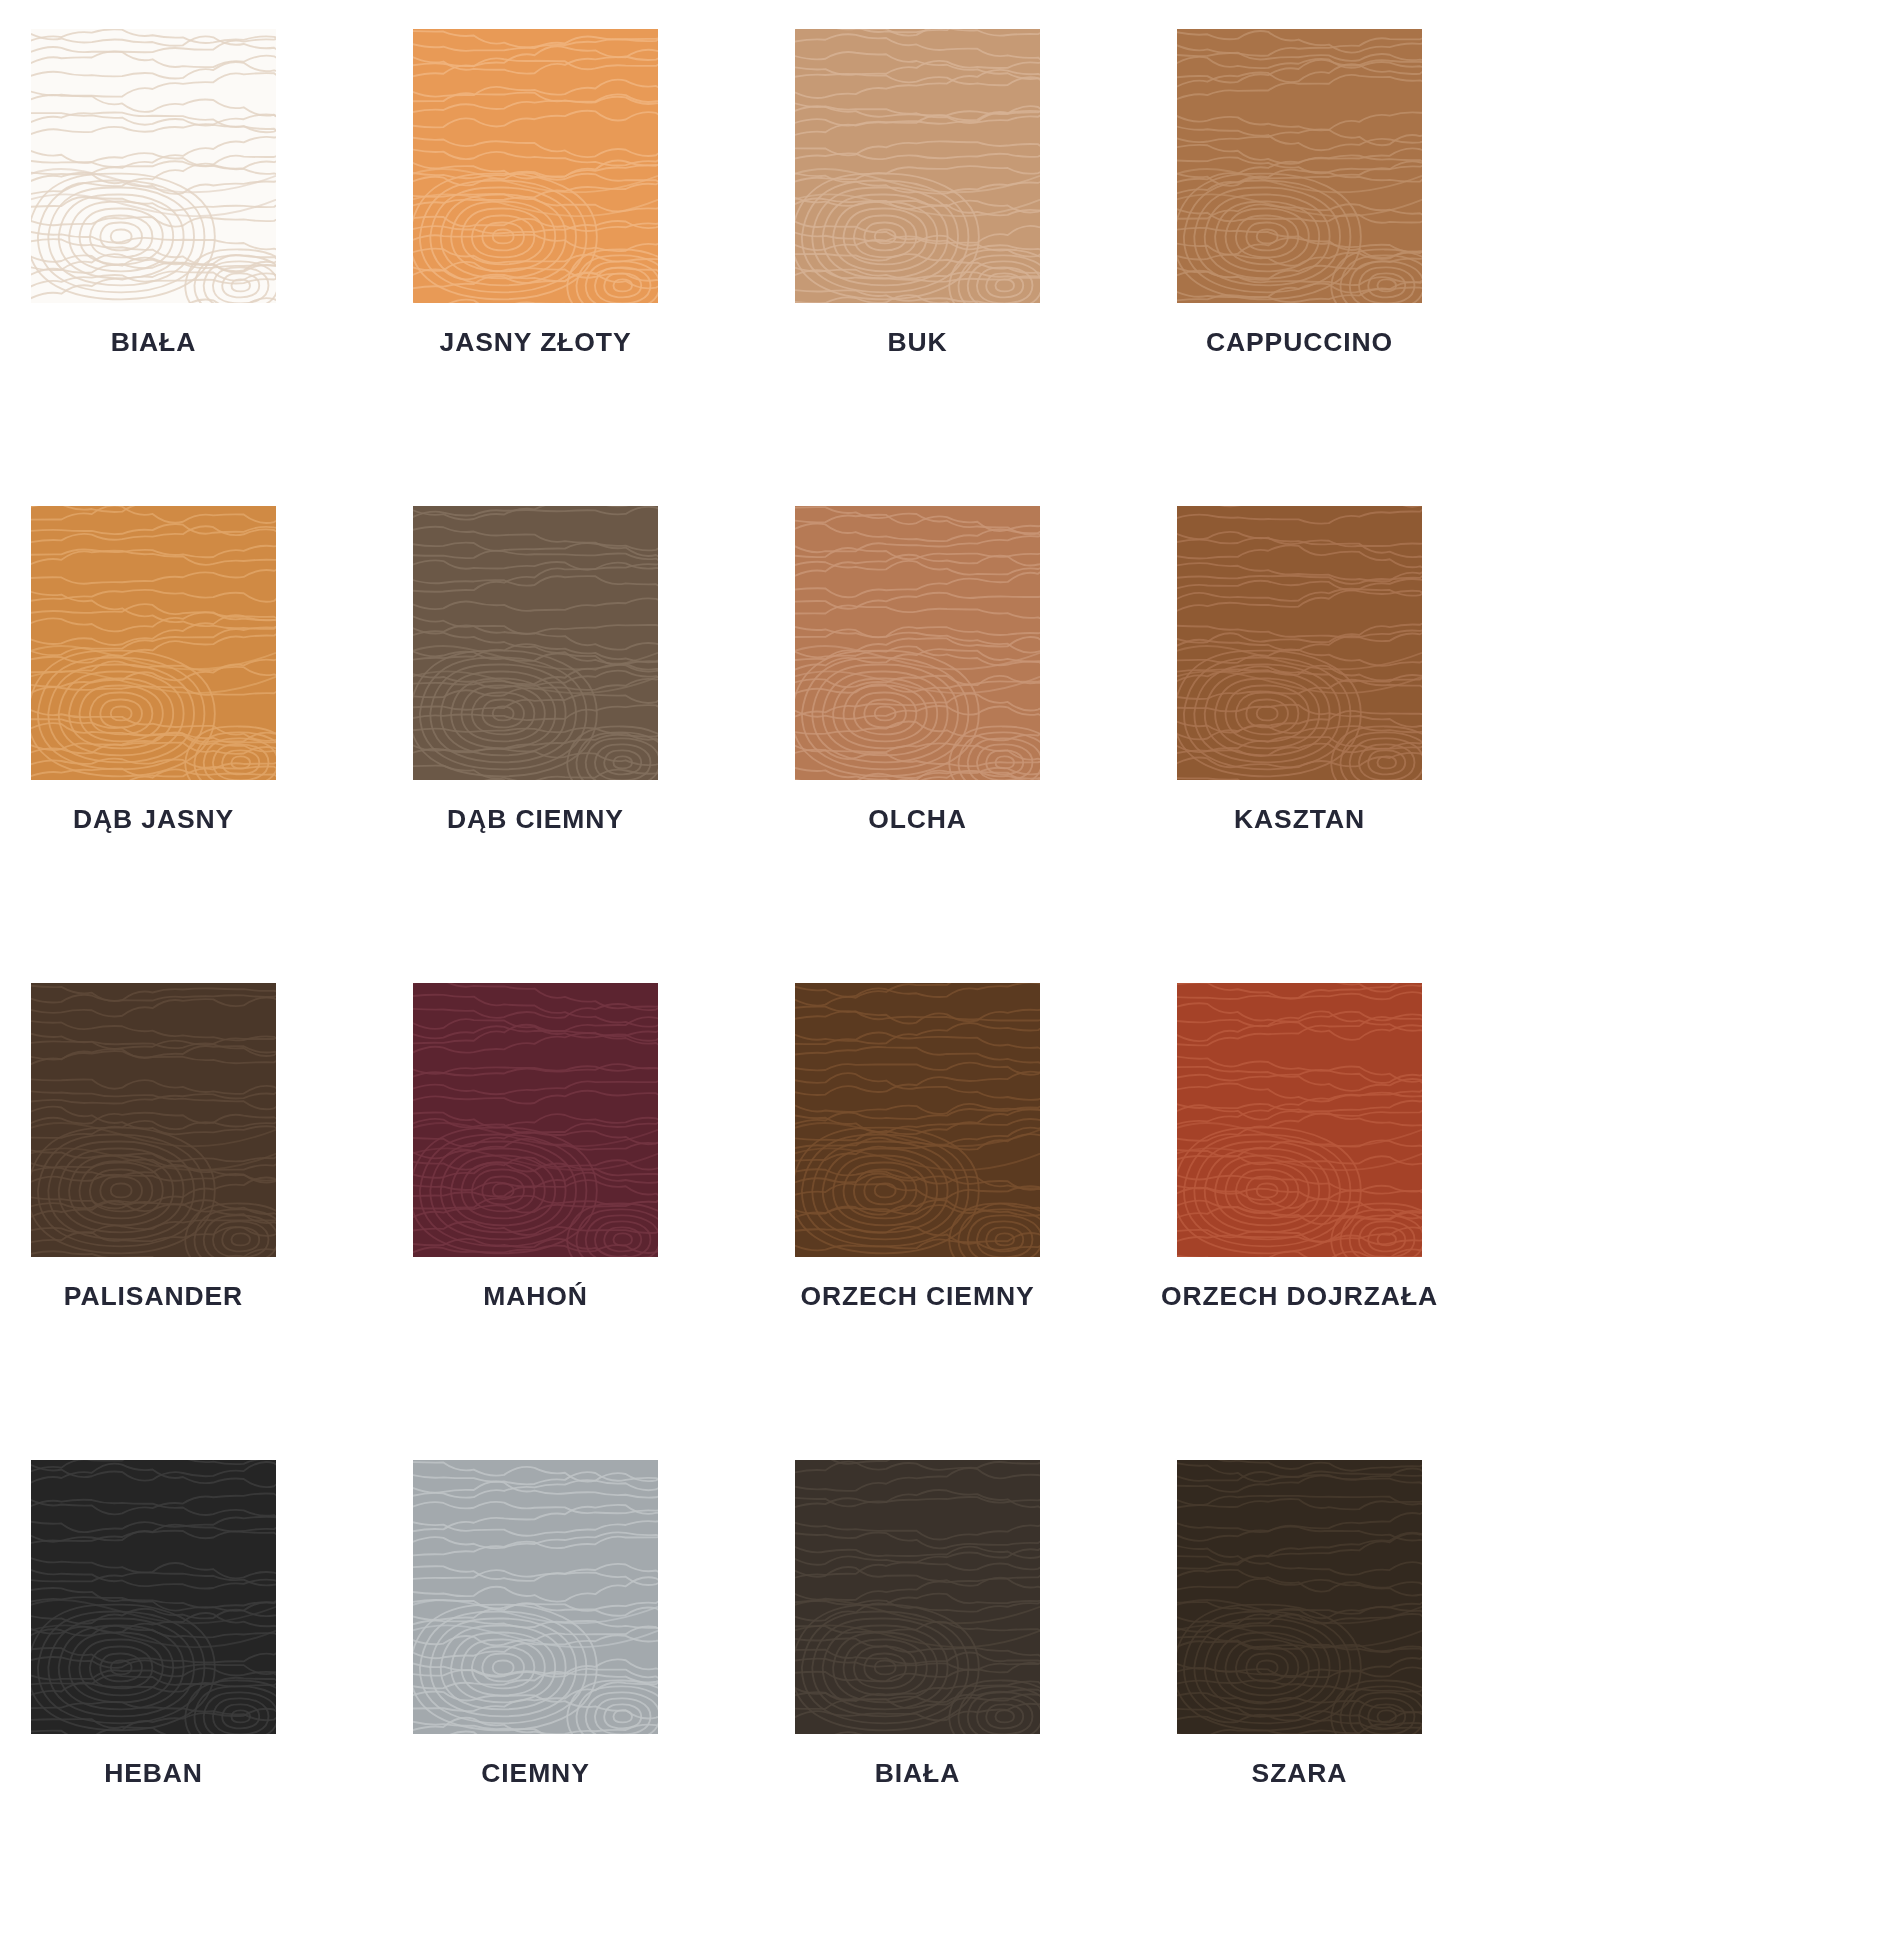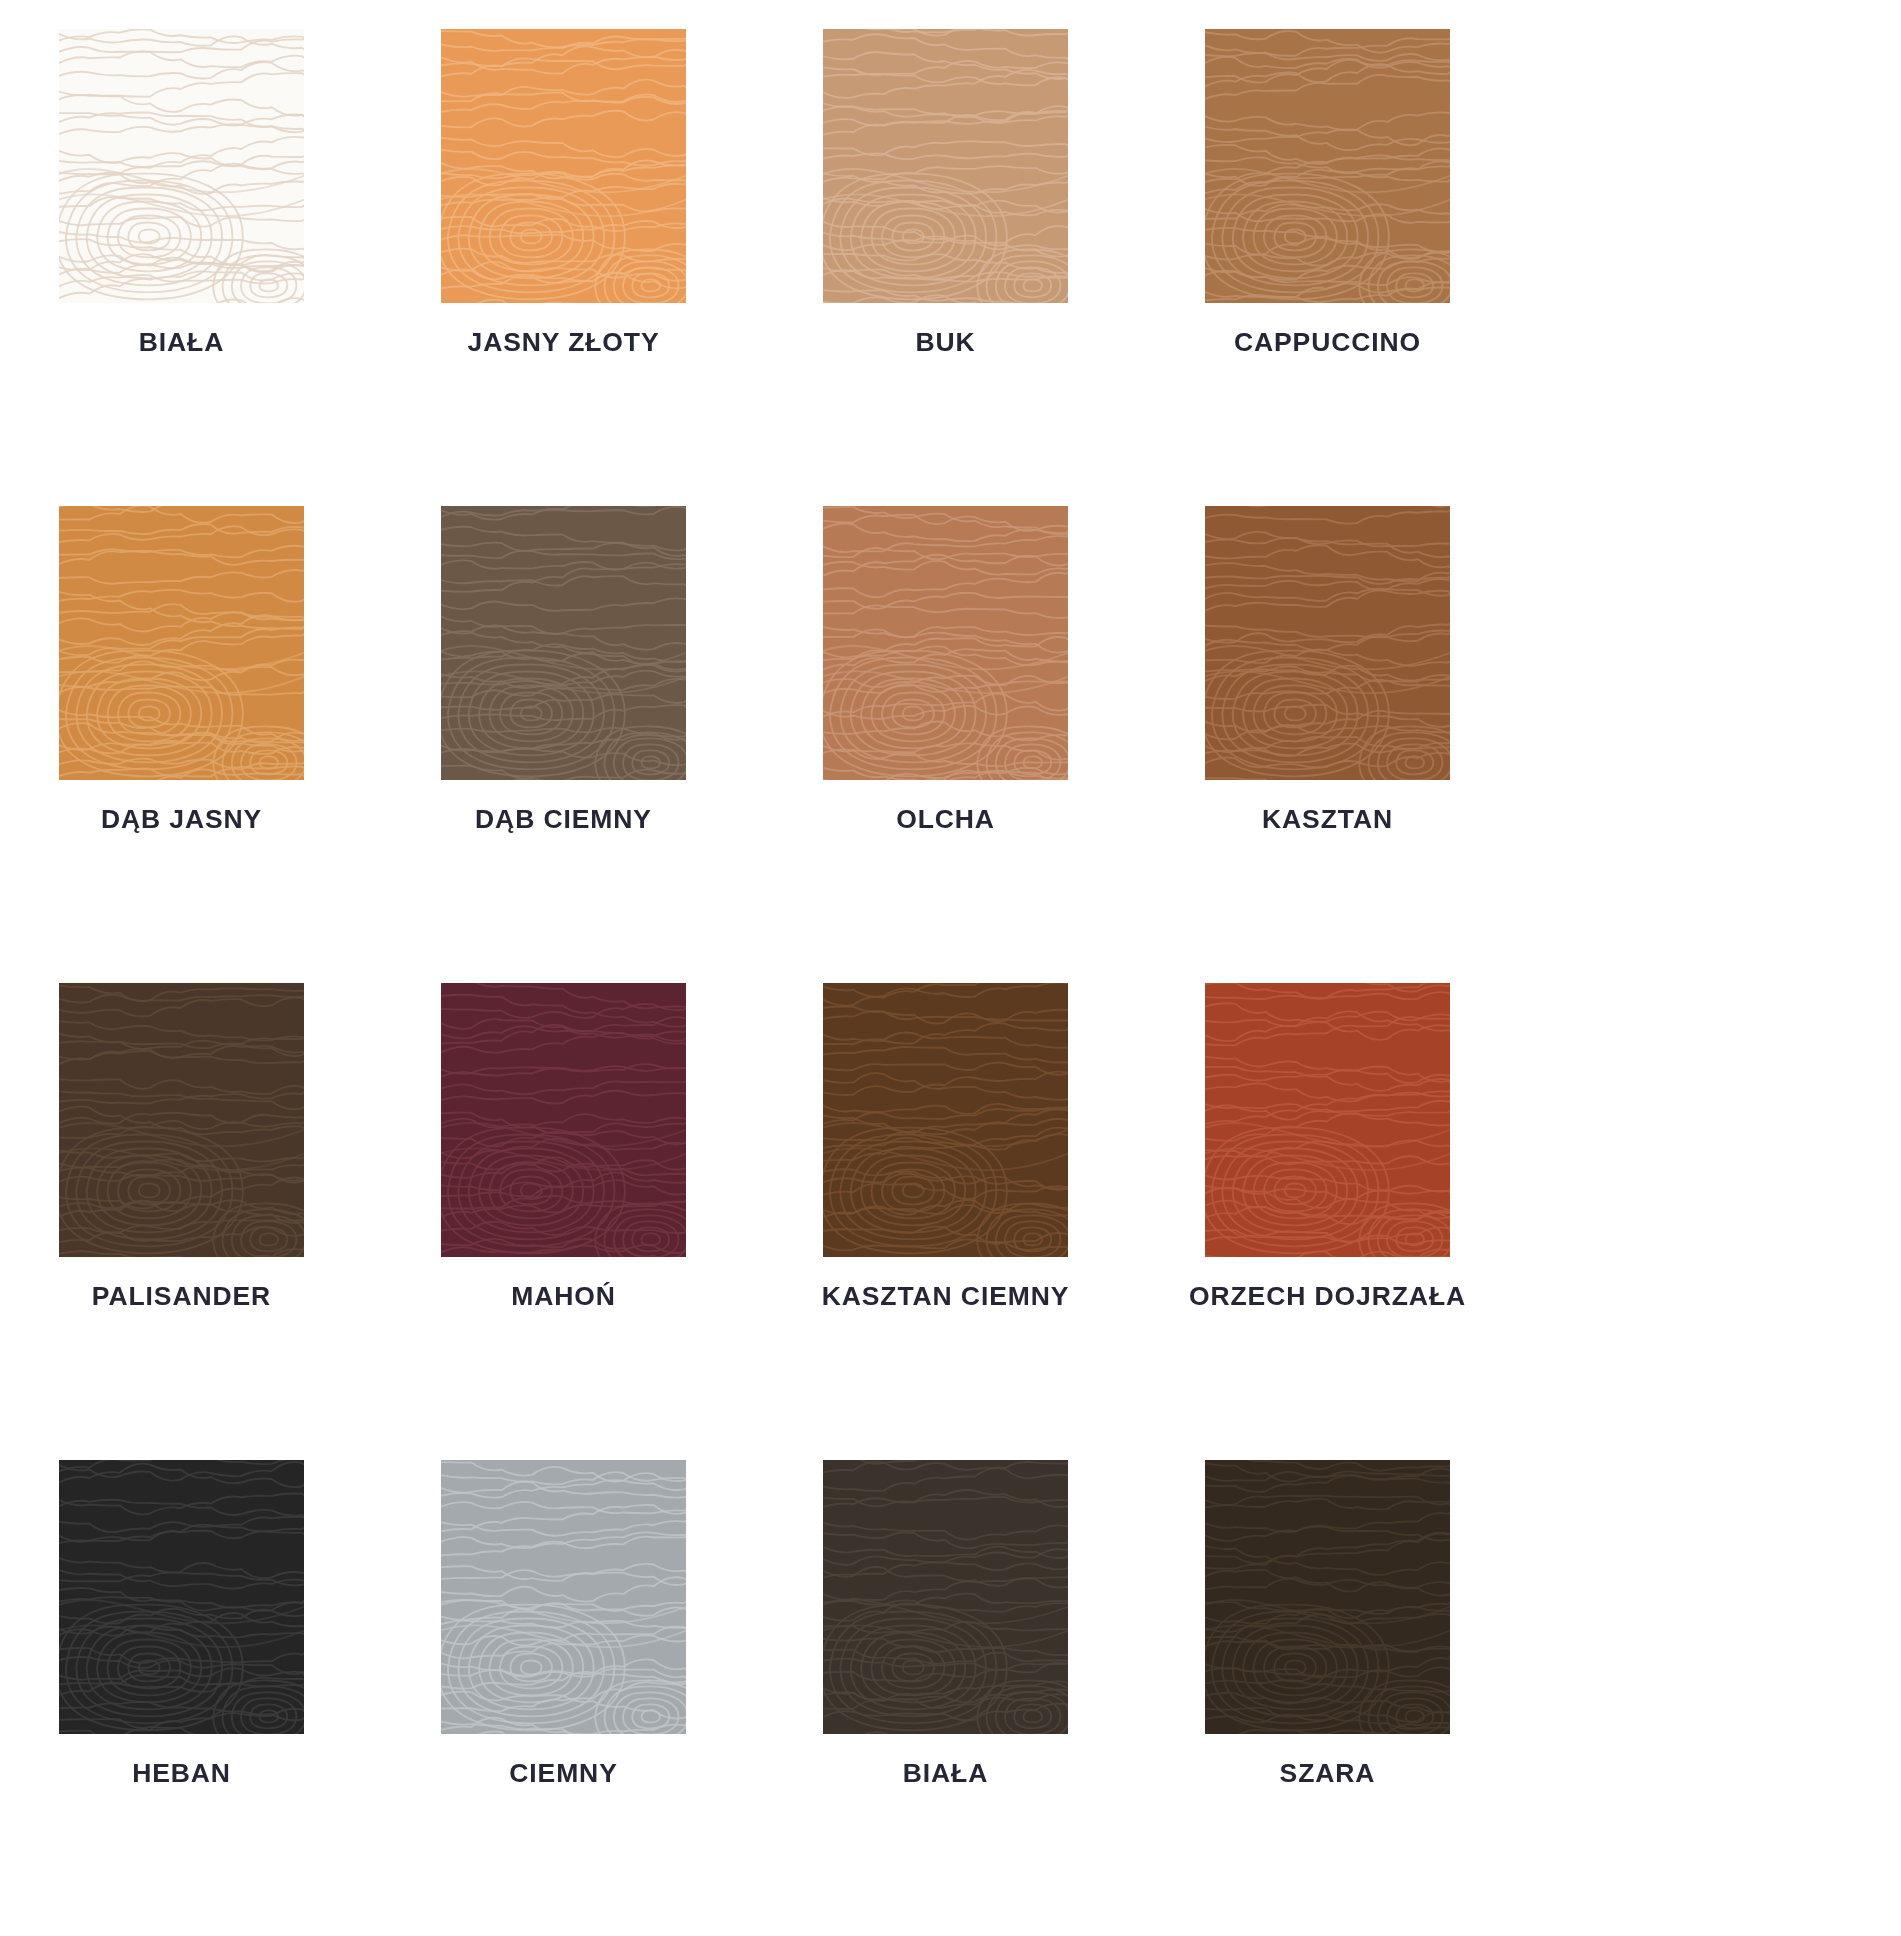--- a/index.html
+++ b/index.html
@@ -13,21 +13,21 @@
     font-family: "Liberation Sans", sans-serif;
     overflow: hidden;
   }
 
   #palette-grid {
     display: grid;
     grid-template-columns: repeat(4, 245px);
     grid-template-rows: repeat(4, 1fr);
     column-gap: 137px;
     row-gap: 0px;
-    padding: 29px 0 0 59px;
+    padding: 29px 0 0 31px;
     box-sizing: border-box;
     width: 1539px;
     height: 1937px;
   }
 
   .swatch-cell {
     display: flex;
     flex-direction: column;
     align-items: center;
     width: 245px;
@@ -606,21 +606,21 @@
           <path d="M 204.56 262 C 205.3152 255.574 211.168 255.88 214 255.88 C 217.3984 255.88 223.44 257.104 223.44 262 C 223.44 267.1408 217.2096 268.12 214 268.12 C 210.7904 268.12 204.56 267.508 204.56 262 Z" fill="none" stroke="#784F2E" stroke-width="1.9" opacity="0.85"></path>
           <path d="M 195.12 262 C 196.6304 249.148 208.336 249.76 214 249.76 C 220.7968 249.76 232.88 252.208 232.88 262 C 232.88 272.2816 220.4192 274.24 214 274.24 C 207.5808 274.24 195.12 273.016 195.12 262 Z" fill="none" stroke="#784F2E" stroke-width="1.9" opacity="0.85"></path>
           <path d="M 185.68 262 C 187.9456 242.722 205.504 243.64 214 243.64 C 224.1952 243.64 242.32 247.312 242.32 262 C 242.32 277.4224 223.6288 280.36 214 280.36 C 204.3712 280.36 185.68 278.524 185.68 262 Z" fill="none" stroke="#784F2E" stroke-width="1.9" opacity="0.85"></path>
           <path d="M 176.24 262 C 179.26080000000002 236.296 202.672 237.52 214 237.52 C 227.5936 237.52 251.76 242.416 251.76 262 C 251.76 282.5632 226.8384 286.48 214 286.48 C 201.1616 286.48 176.24 284.032 176.24 262 Z" fill="none" stroke="#784F2E" stroke-width="1.9" opacity="0.85"></path>
           <path d="M 166.8 262 C 170.576 229.87 199.84 231.4 214 231.4 C 230.992 231.4 261.2 237.51999999999998 261.2 262 C 261.2 287.704 230.048 292.6 214 292.6 C 197.952 292.6 166.8 289.54 166.8 262 Z" fill="none" stroke="#784F2E" stroke-width="1.9" opacity="0.85"></path>
           <path d="M 157.36 262 C 161.8912 223.44400000000002 197.008 225.28 214 225.28 C 234.3904 225.28 270.64 232.624 270.64 262 C 270.64 292.8448 233.2576 298.72 214 298.72 C 194.7424 298.72 157.36 295.048 157.36 262 Z" fill="none" stroke="#784F2E" stroke-width="1.9" opacity="0.85"></path>
           <path d="M -6 150 C 70 120 120 200 250 150" fill="none" stroke="#784F2E" stroke-width="1.9" opacity="0.7"></path>
           <path d="M -6 176 C 80 146 130 226 256 172" fill="none" stroke="#784F2E" stroke-width="1.9" opacity="0.7"></path>
         </svg>
       </div>
-      <div class="swatch-label">KASZTAN CIEMNY</div>
+      <div class="swatch-label">ORZECH CIEMNY</div>
     </div>
     <div class="swatch-cell">
       <div class="swatch-chip" style="background: rgb(165, 66, 40);">
         <svg viewBox="0 0 250 280" preserveAspectRatio="none">
           <path d="M -6 -10.0 Q 15.0 -12.2 31.0 -11.5 Q 46.0 -6.8 62.0 -8.4 Q 77.0 -2.0 93.0 -4.1 Q 108.0 -15.2 124.0 -11.5 Q 139.0 -0.0 155.0 -3.9 Q 170.0 3.3 186.0 0.9 Q 201.0 11.5 217.0 8.0 Q 232.0 0.6 248.0 3.1 Q 263.0 -2.4 279.0 -0.6" fill="none" stroke="#B8583C" stroke-width="1.9" stroke-linecap="round" opacity="0.85"></path>
           <path d="M -6 2.0 Q 15.0 -1.3 31.0 -0.2 Q 46.0 9.7 62.0 6.4 Q 77.0 10.8 93.0 9.4 Q 108.0 18.3 124.0 15.3 Q 139.0 12.7 155.0 13.6 Q 170.0 10.2 186.0 11.3 Q 201.0 18.3 217.0 16.0 Q 232.0 7.1 248.0 10.1 Q 263.0 17.2 279.0 14.8" fill="none" stroke="#B8583C" stroke-width="1.9" stroke-linecap="round" opacity="0.85"></path>
           <path d="M -6 14.0 Q 15.0 15.4 31.0 15.0 Q 46.0 16.8 62.0 16.2 Q 77.0 11.8 93.0 13.3 Q 108.0 16.2 124.0 15.2 Q 139.0 4.4 155.0 8.0 Q 170.0 6.2 186.0 6.8 Q 201.0 3.3 217.0 4.5 Q 232.0 -6.4 248.0 -2.7 Q 263.0 -2.7 279.0 -2.7" fill="none" stroke="#B8583C" stroke-width="1.9" stroke-linecap="round" opacity="0.85"></path>
           <path d="M -6 26.0 Q 15.0 18.9 31.0 21.3 Q 46.0 33.7 62.0 29.6 Q 77.0 41.3 93.0 37.4 Q 108.0 40.1 124.0 39.2 Q 139.0 32.4 155.0 34.6 Q 170.0 27.6 186.0 29.9 Q 201.0 41.0 217.0 37.3 Q 232.0 30.2 248.0 32.6 Q 263.0 37.8 279.0 36.1" fill="none" stroke="#B8583C" stroke-width="1.9" stroke-linecap="round" opacity="0.85"></path>
           <path d="M -6 38.0 Q 15.0 41.0 31.0 40.0 Q 46.0 36.9 62.0 37.9 Q 77.0 46.2 93.0 43.5 Q 108.0 32.7 124.0 36.3 Q 139.0 26.5 155.0 29.8 Q 170.0 42.4 186.0 38.2 Q 201.0 44.1 217.0 42.1 Q 232.0 51.1 248.0 48.1 Q 263.0 51.6 279.0 50.4" fill="none" stroke="#B8583C" stroke-width="1.9" stroke-linecap="round" opacity="0.85"></path>
           <path d="M -6 50.0 Q 15.0 62.5 31.0 58.3 Q 46.0 45.6 62.0 49.9 Q 77.0 41.4 93.0 44.2 Q 108.0 38.5 124.0 40.4 Q 139.0 52.7 155.0 48.6 Q 170.0 61.3 186.0 57.1 Q 201.0 44.5 217.0 48.7 Q 232.0 41.3 248.0 43.8 Q 263.0 45.0 279.0 44.6" fill="none" stroke="#B8583C" stroke-width="1.9" stroke-linecap="round" opacity="0.85"></path>

